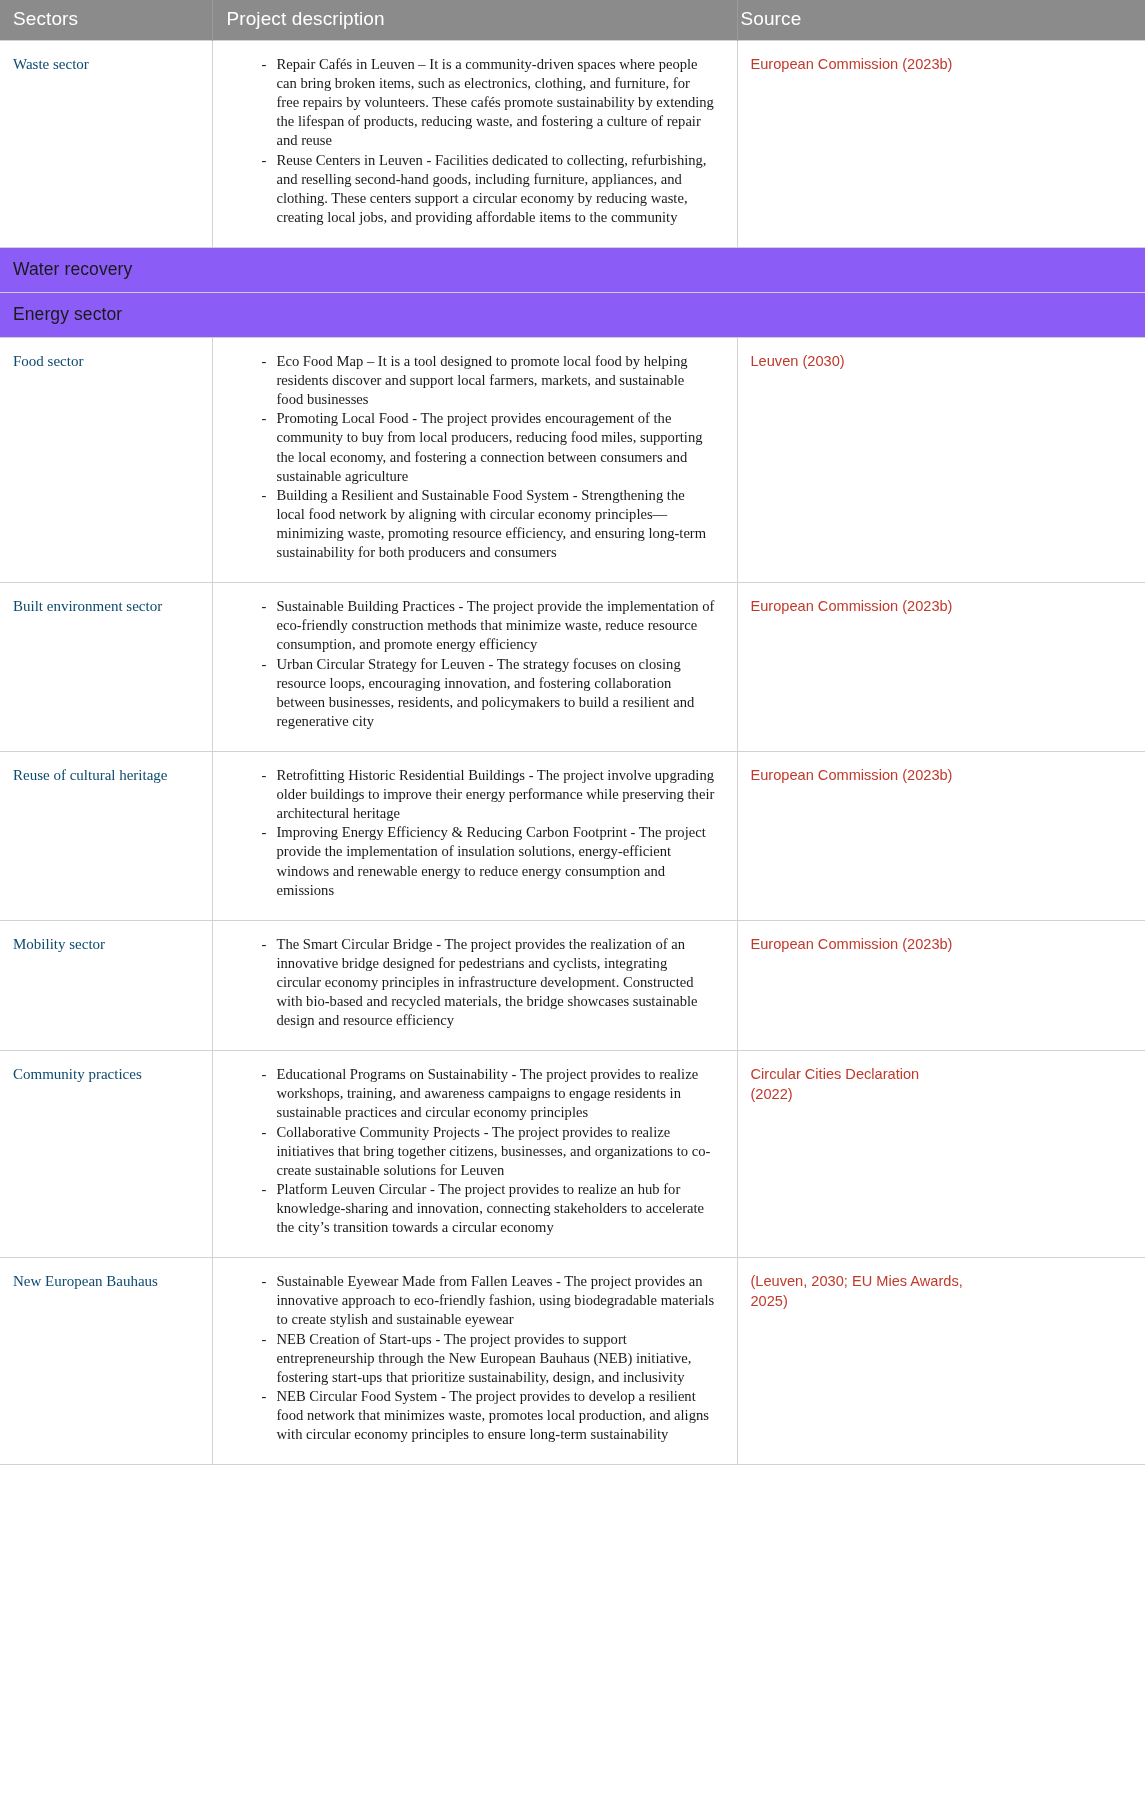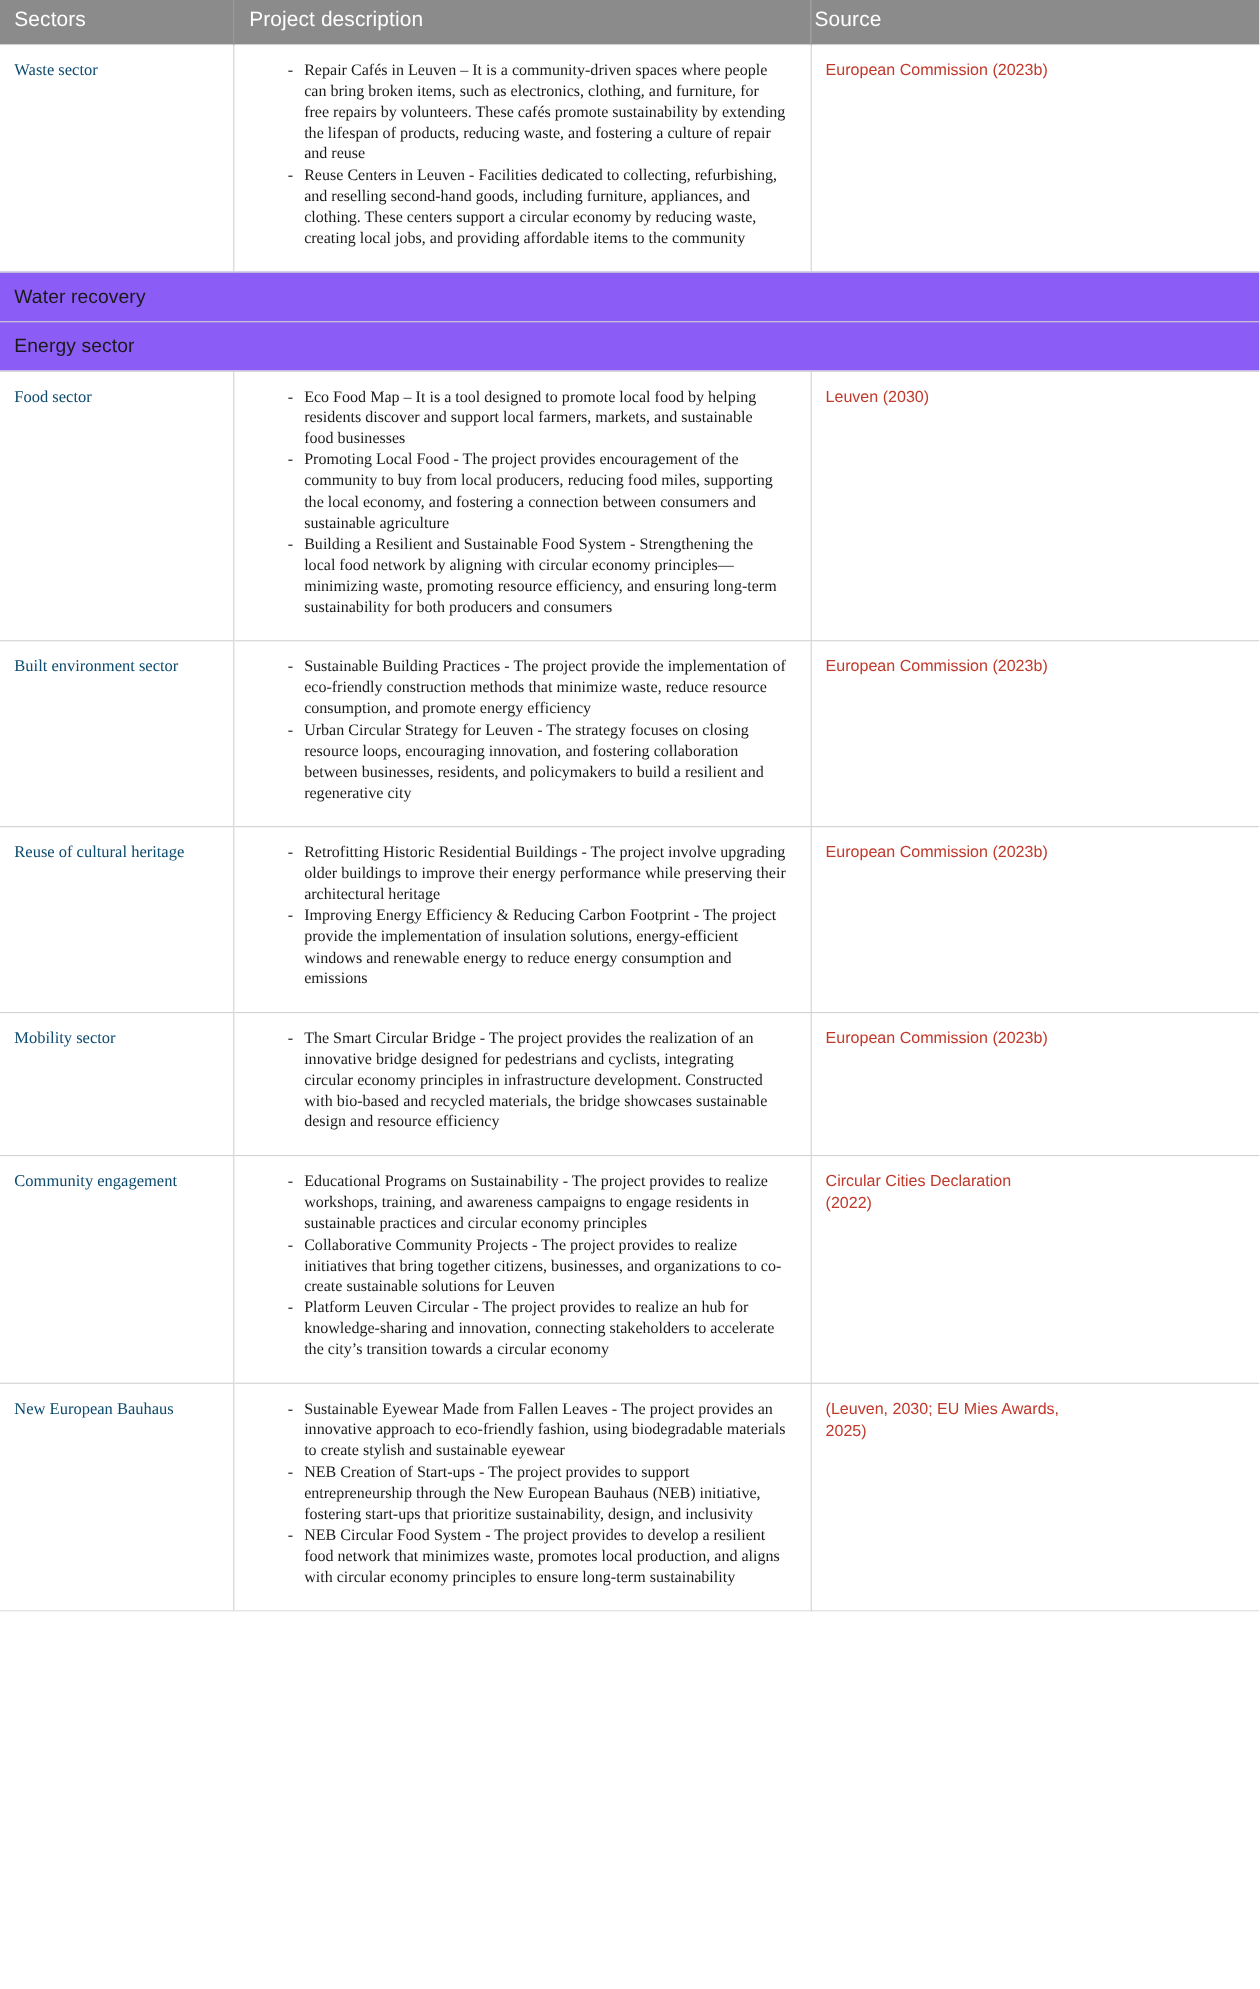--- a/index.html
+++ b/index.html
@@ -184,21 +184,21 @@
         <td class="cell-desc">
           <ul class="bullets">
             <li>The Smart Circular Bridge - The project provides the realization of an innovative bridge designed for pedestrians and cyclists, integrating circular economy principles in infrastructure development. Constructed with bio-based and recycled materials, the bridge showcases sustainable design and resource efficiency</li>
           </ul>
         </td>
         <td class="cell-source">
           <span class="src-line">European Commission (2023b)</span>
         </td>
       </tr>
       <tr class="data-row">
-        <td class="cell-sector">Community engagement</td>
+        <td class="cell-sector">Community practices</td>
         <td class="cell-desc">
           <ul class="bullets">
             <li>Educational Programs on Sustainability - The project provides to realize workshops, training, and awareness campaigns to engage residents in sustainable practices and circular economy principles</li>
             <li>Collaborative Community Projects - The project provides to realize initiatives that bring together citizens, businesses, and organizations to co-create sustainable solutions for Leuven</li>
             <li>Platform Leuven Circular - The project provides to realize an hub for knowledge-sharing and innovation, connecting stakeholders to accelerate the city’s transition towards a circular economy</li>
           </ul>
         </td>
         <td class="cell-source">
           <span class="src-line">Circular Cities Declaration</span>
           <span class="src-line">(2022)</span>

